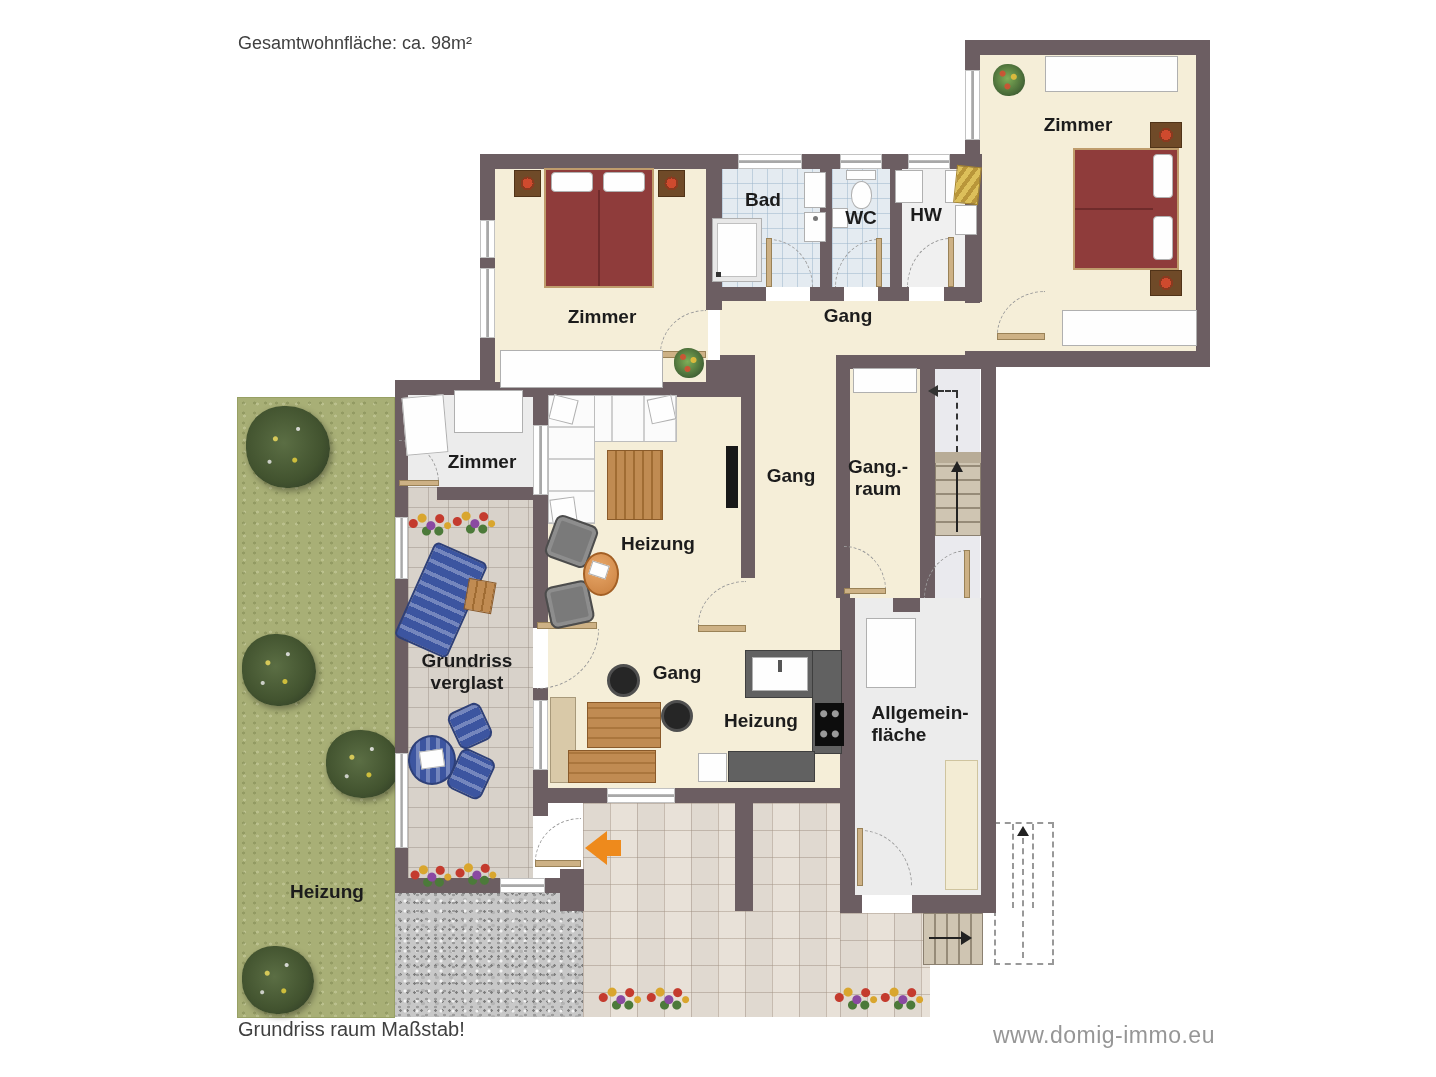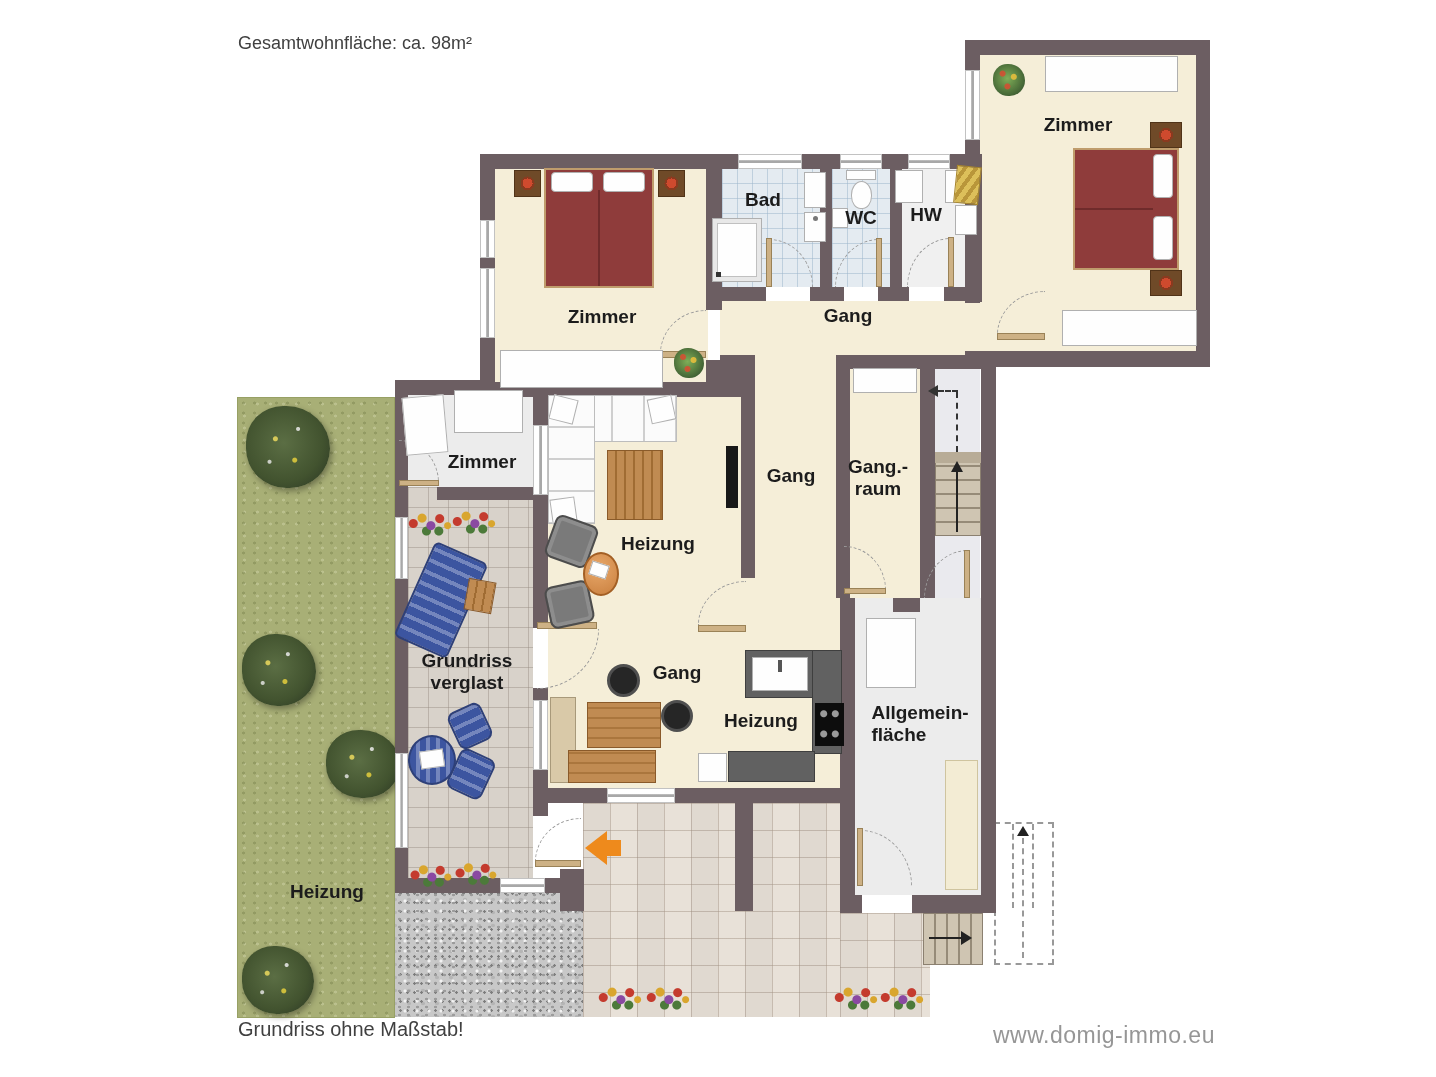--- a/index.html
+++ b/index.html
@@ -323,16 +323,16 @@
     <div>Allgemein-</div>
     <div style="text-align:left;">fläche</div>
   </div>
   <div class="a lbl" style="left:467px;top:672px;">
     <div>Grundriss</div>
     <div>verglast</div>
   </div>
   <div class="a lbl" style="left:327px;top:892px;">Heizung</div>
 
   <div class="a txt" style="left:238px;top:33px;font-size:18px;">Gesamtwohnfläche: ca. 98m²</div>
-  <div class="a txt" style="left:238px;top:1018px;font-size:20px;">Grundriss ohne Maßstab!</div>
+  <div class="a txt" style="left:238px;top:1018px;font-size:20px;">Grundriss raum Maßstab!</div>
   <div class="a" style="left:993px;top:1022px;font-size:23px;color:#969696;letter-spacing:.5px;text-shadow:0 1px 0 #fff;">www.domig-immo.eu</div>
 
 </div>
 
 </body></html>

